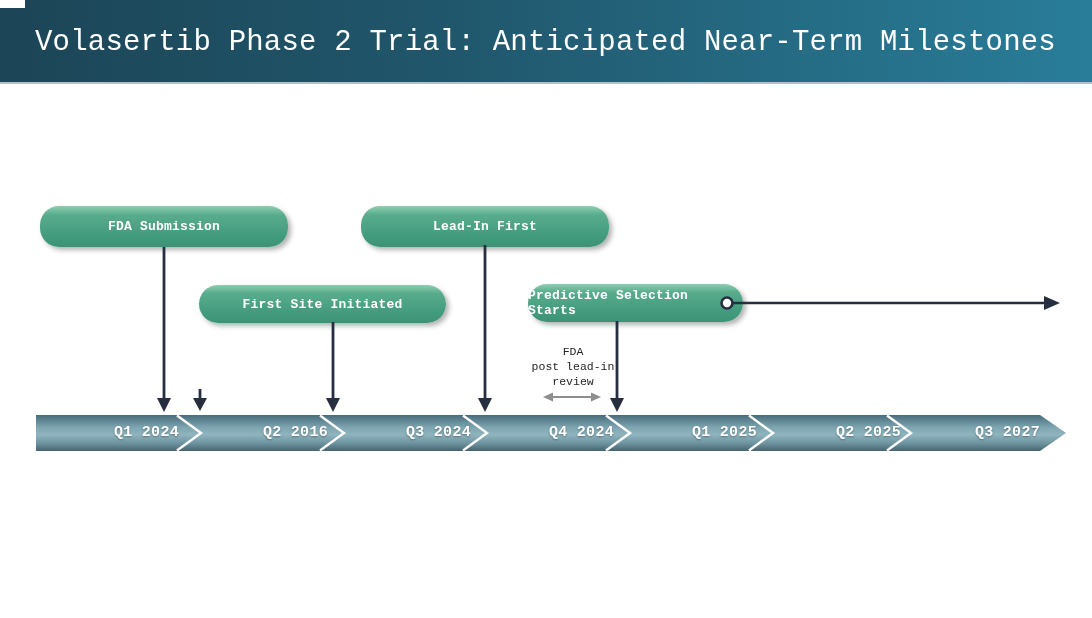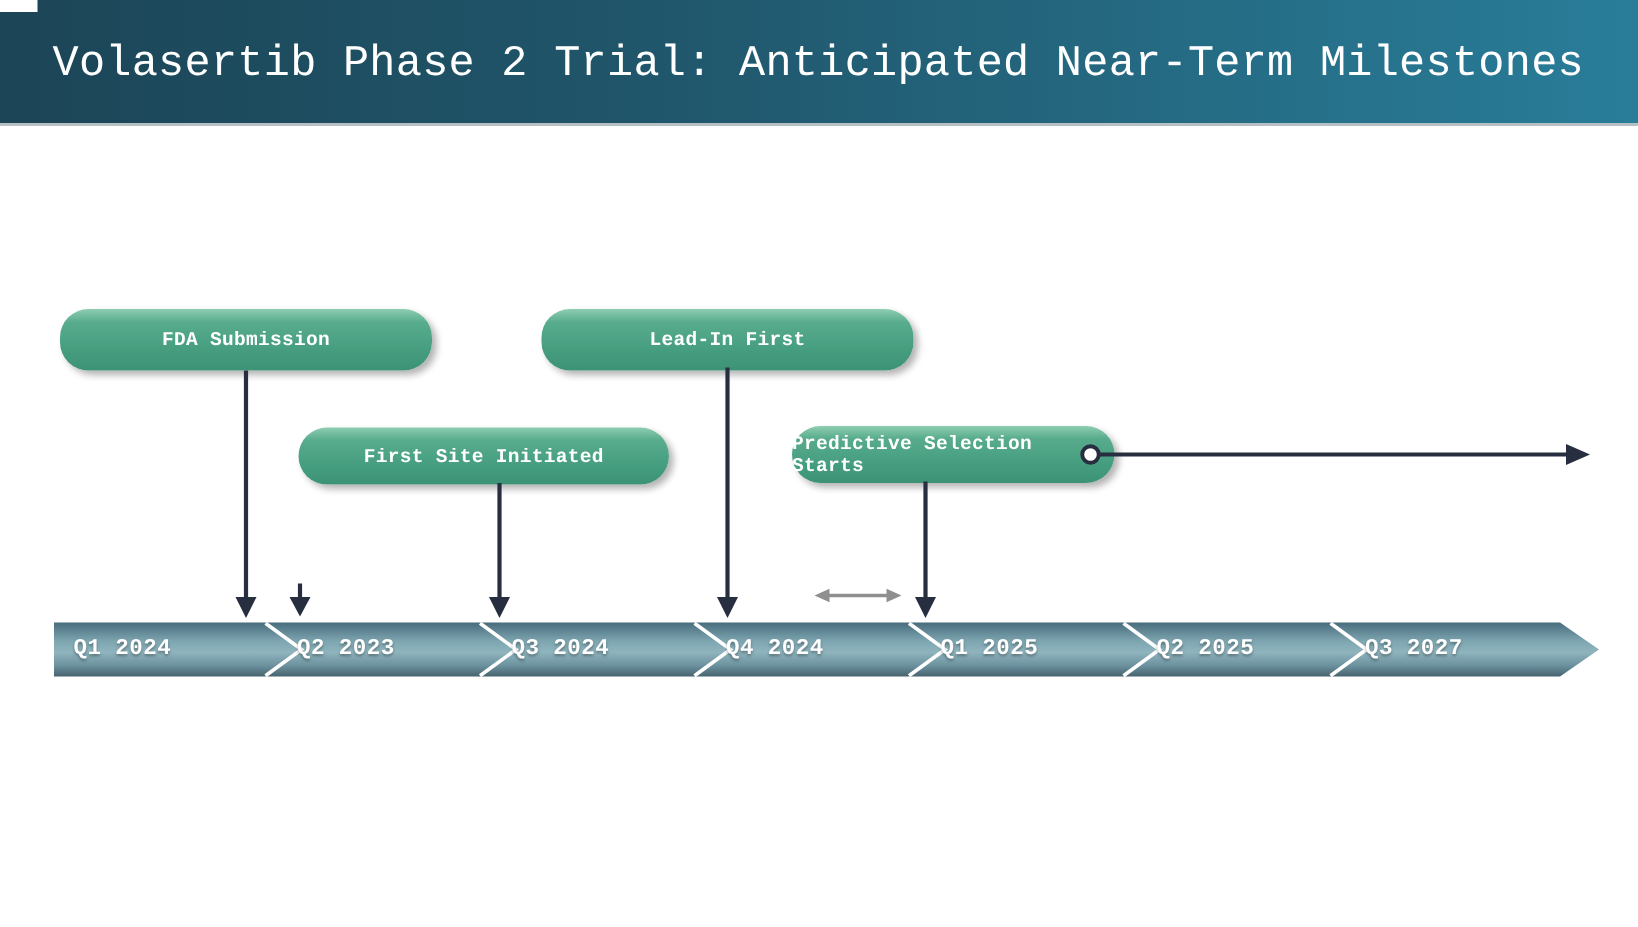--- a/index.html
+++ b/index.html
@@ -40,21 +40,21 @@
   .ann {
     position:absolute; color:#1f1f1f; text-align:center;
     font-size:11.5px; line-height:15px; font-weight:500;
   }
   #ann-day30 { left:152px; top:352px; width:92px; }
   #ann-fda   { left:527px; top:344px; width:92px; }
   #ann-cont  { left:780px; top:266px; width:220px; font-size:12.5px; }
 
   
   .qlabel {
-    position:absolute; top:424px; width:130px; margin-left:-65px; text-align:left;
+    position:absolute; top:424px; width:130px; margin-left:-65px; text-align:right;
     color:#ffffff; font-size:15px; font-weight:bold; letter-spacing:0.3px;
     text-shadow:0 1px 2px rgba(0,0,0,0.35);
   }
   #q0{left:114px} #q1{left:263px} #q2{left:406px} #q3{left:549px}
   #q4{left:692px} #q5{left:836px} #q6{left:975px}
 
   
   .footer-divider { position:absolute; top:558px; left:0; width:1092px; height:1px; background:#d8d8d8; }
   .brand { position:absolute; left:30px; top:566px; display:flex; align-items:center; }
   .brand-word { margin-left:10px; font-size:25px; font-weight:500; color:#54585c; letter-spacing:0.4px;text-align:center; }
@@ -126,23 +126,28 @@
         <polyline points="177,415.5 201,433 177,450.5"></polyline>
         <polyline points="320,415.5 344,433 320,450.5"></polyline>
         <polyline points="463,415.5 487,433 463,450.5"></polyline>
         <polyline points="606,415.5 630,433 606,450.5"></polyline>
         <polyline points="749,415.5 773,433 749,450.5"></polyline>
         <polyline points="887,415.5 911,433 887,450.5"></polyline>
       </g>
     </g>
   </svg>
 
+  <div class="ann" id="ann-fda">
+    <span style="display:block">FDA</span>
+    <span style="display:block">post lead-in</span>
+    <span style="display:block">review</span>
+  </div>
 
   <div class="qlabel" id="q0">Q1 2024</div>
-  <div class="qlabel" id="q1">Q2 2023</div>
+  <div class="qlabel" id="q1">Q2 2016</div>
   <div class="qlabel" id="q2">Q3 2024</div>
   <div class="qlabel" id="q3">Q4 2024</div>
   <div class="qlabel" id="q4">Q1 2025</div>
   <div class="qlabel" id="q5">Q2 2025</div>
   <div class="qlabel" id="q6">Q3 2027</div>
 
   <div class="footer-divider"></div>
   <div class="brand">
     <svg width="54" height="48" viewBox="0 0 54 48" xmlns="http://www.w3.org/2000/svg">
       <g stroke="#4d5257" stroke-width="3.6" fill="none">

